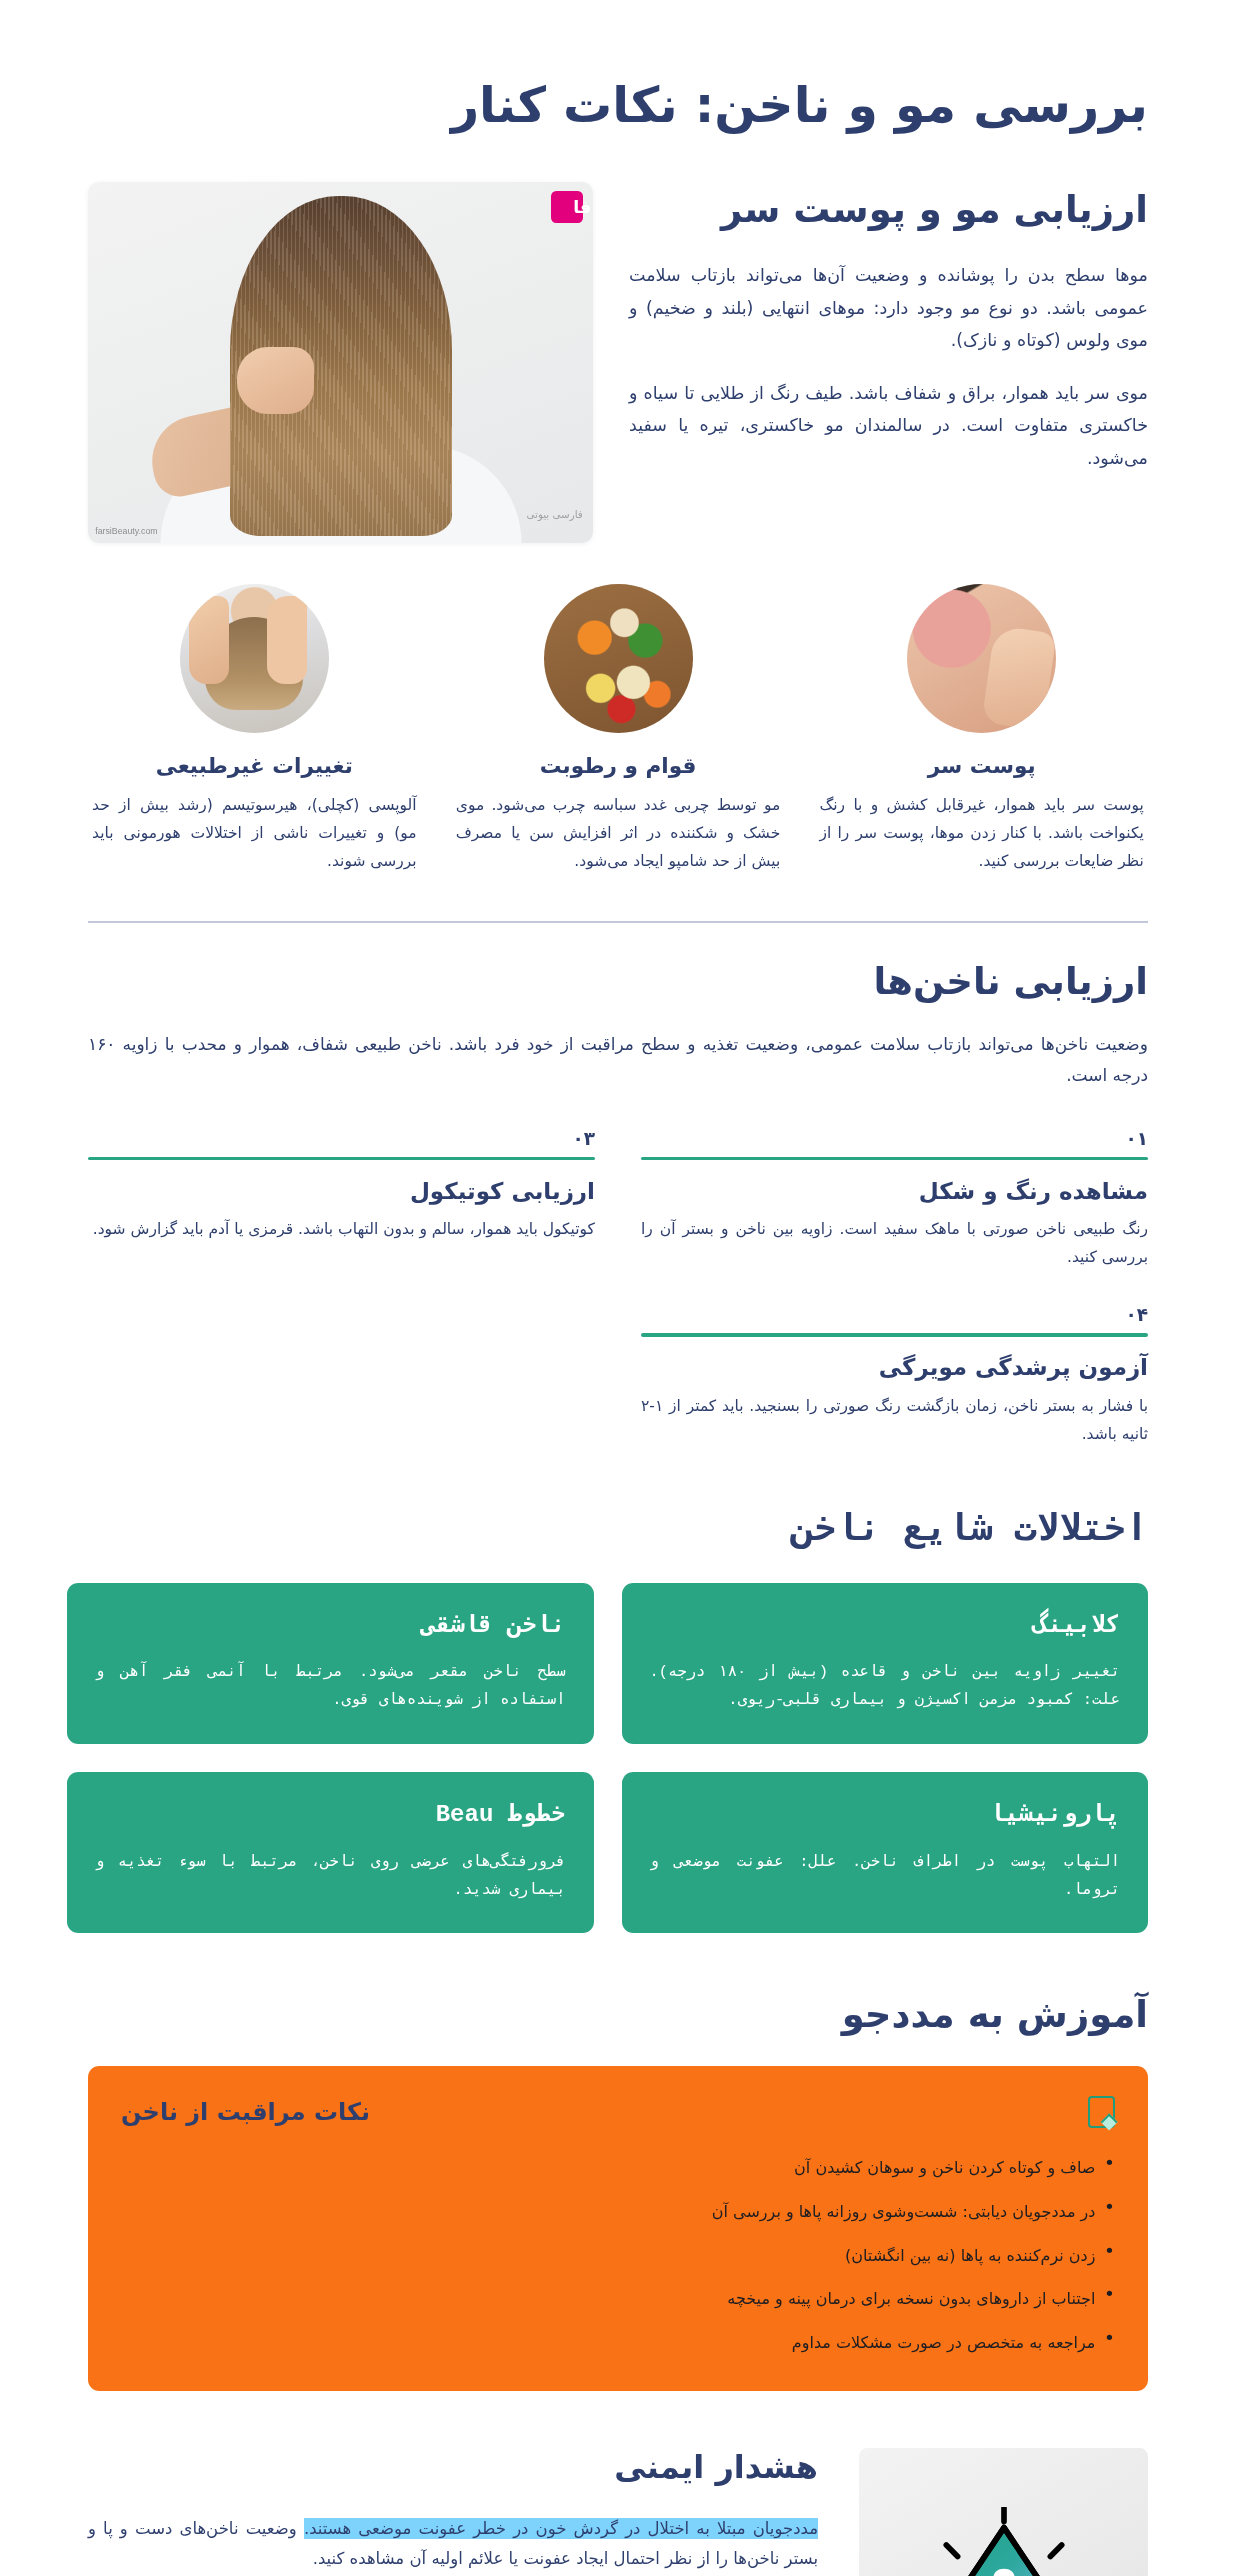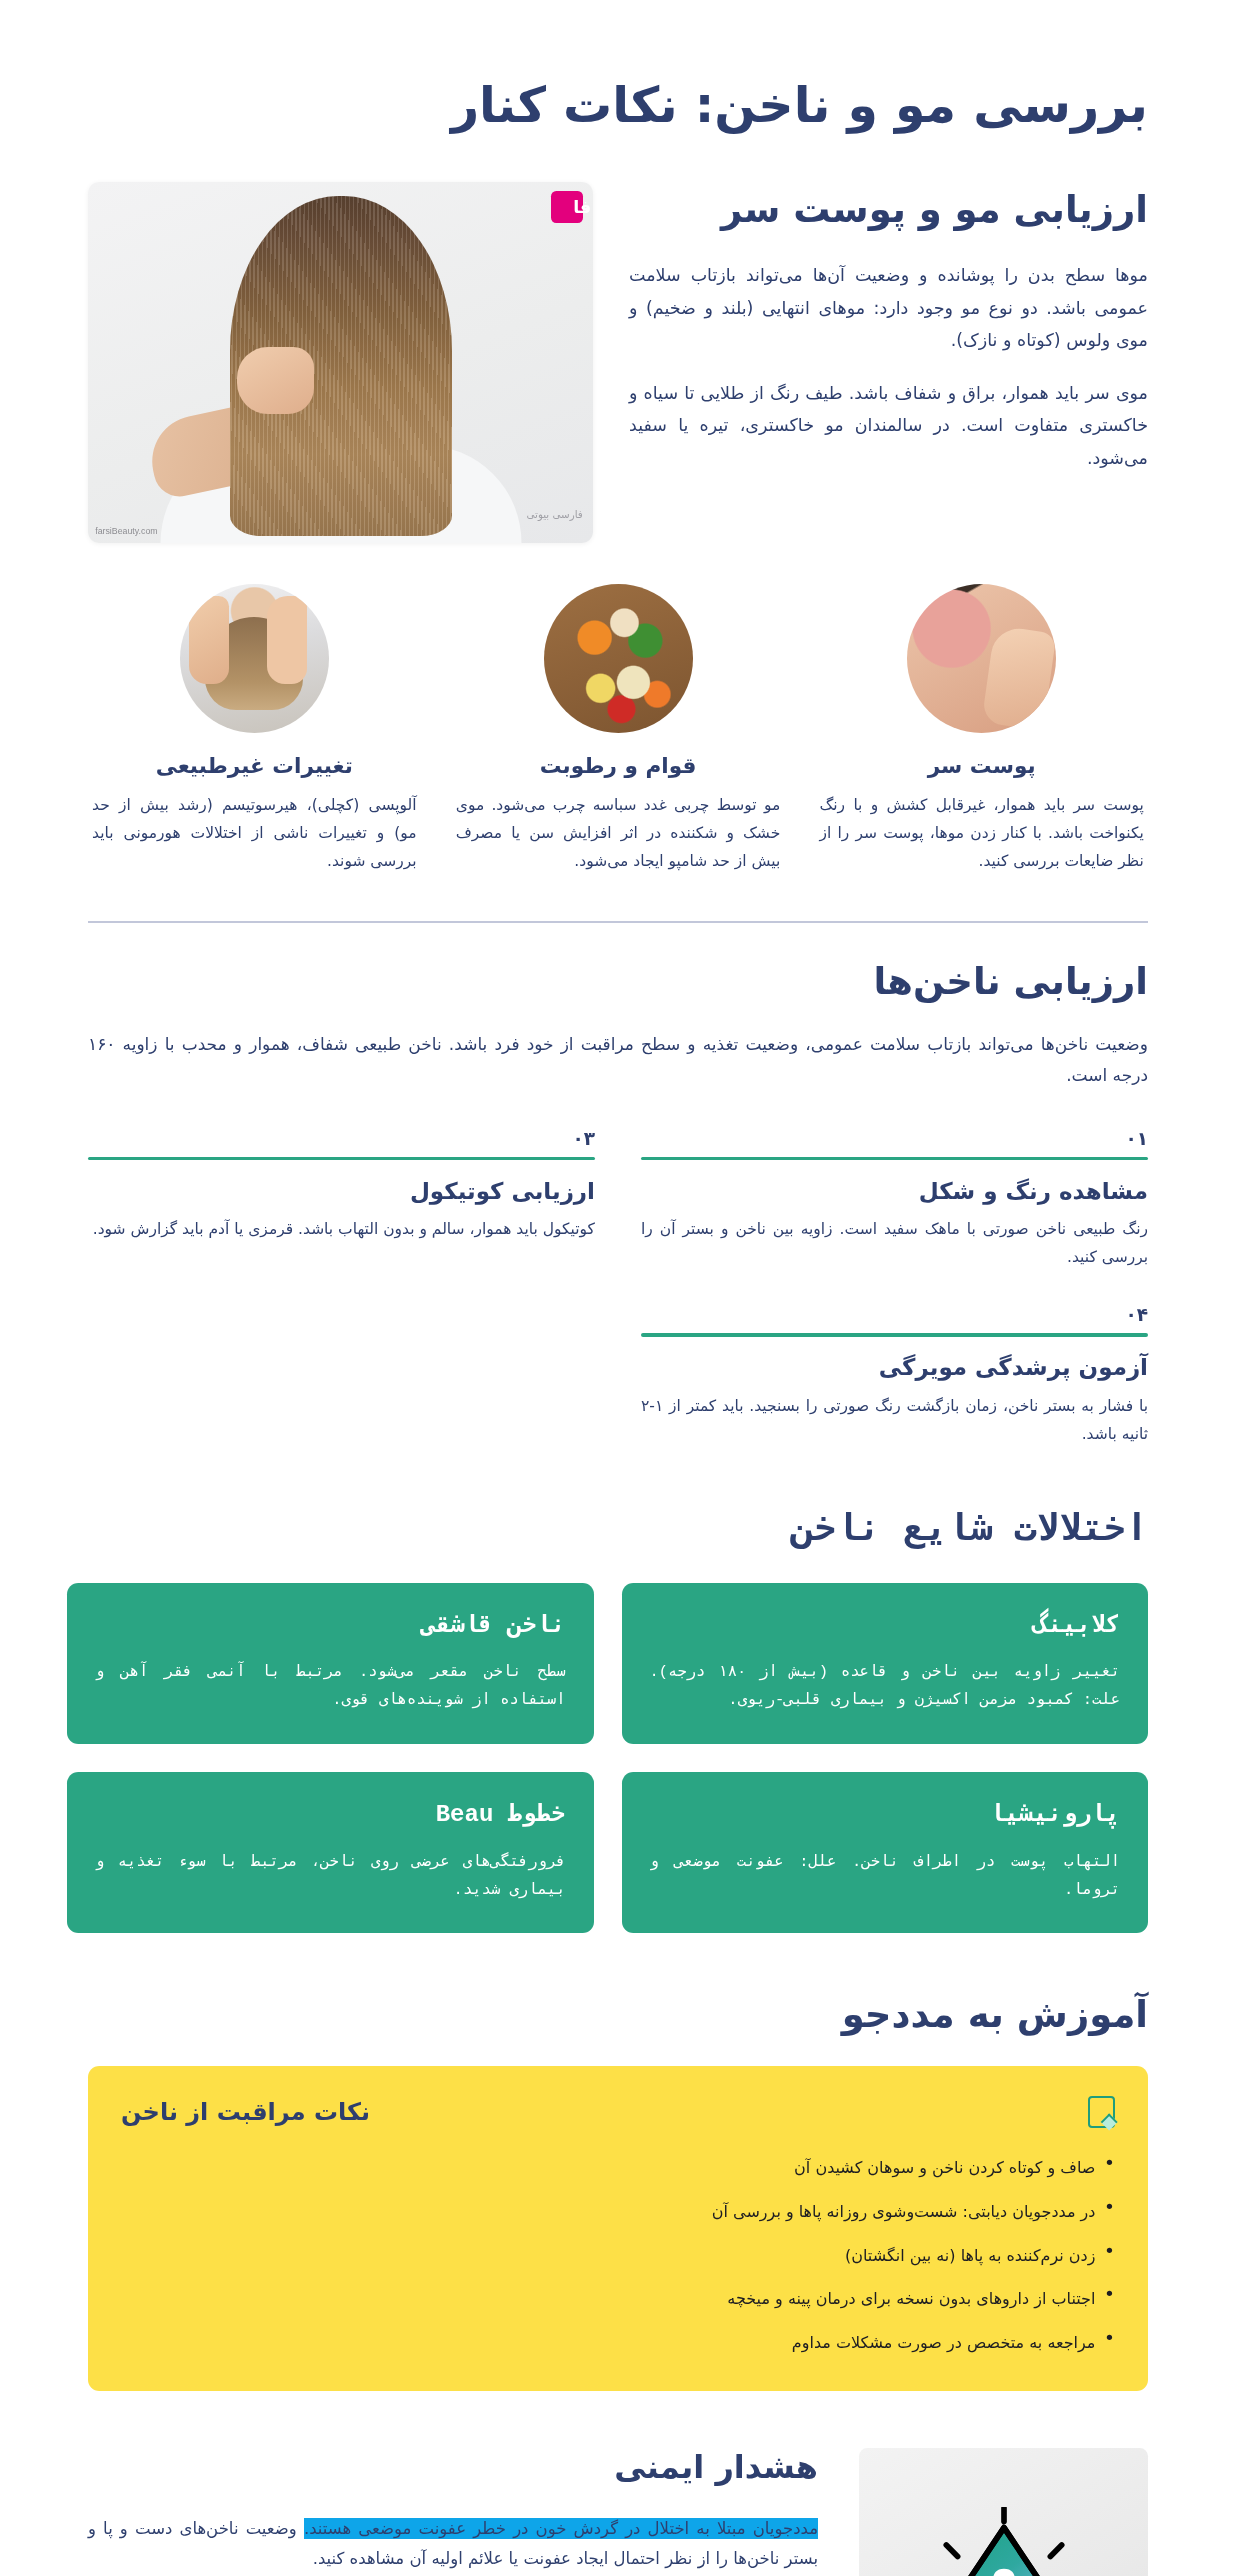--- a/index.html
+++ b/index.html
@@ -302,21 +302,21 @@
     font-size: 15.5px;
     line-height: 1.8;
     color: #ffffff;
     text-align: justify;
   }
 
   
   .sec-edu { padding: 59px 88px 0 88px; }
   .sec-edu .sec-title { margin-bottom: 27px; }
   .mint-card {
-    background: #fde047;
+    background: #f97316;
     border-radius: 11.3px;
     padding: 30px 33px 34px 33px;
     position: relative;
   }
   .mint-head {
     display: flex;
     flex-direction: row-reverse;
     align-items: center;
     justify-content: space-between;
     margin-bottom: 27px;
@@ -378,21 +378,21 @@
     color: #2e3f6e;
     margin-bottom: 28px;
   }
   .warn-p {
     font-size: 16.5px;
     line-height: 1.85;
     color: #2e3f6e;
     text-align: justify;
     margin-bottom: 20.6px;
   }
-  .hl { background: #0ea5e9; padding: 1px 0; }
+  .hl { background: #7dd3fc; padding: 1px 0; }
   .warn-art {
     flex: 0 0 auto;
     width: 289px;
     height: 289px;
     border-radius: 8.2px;
     background: linear-gradient(150deg,#f3f3f3 0%, #eaeaea 55%, #e2e2e2 100%);
     position: relative;
     display: flex;
     align-items: center;
     justify-content: center;

